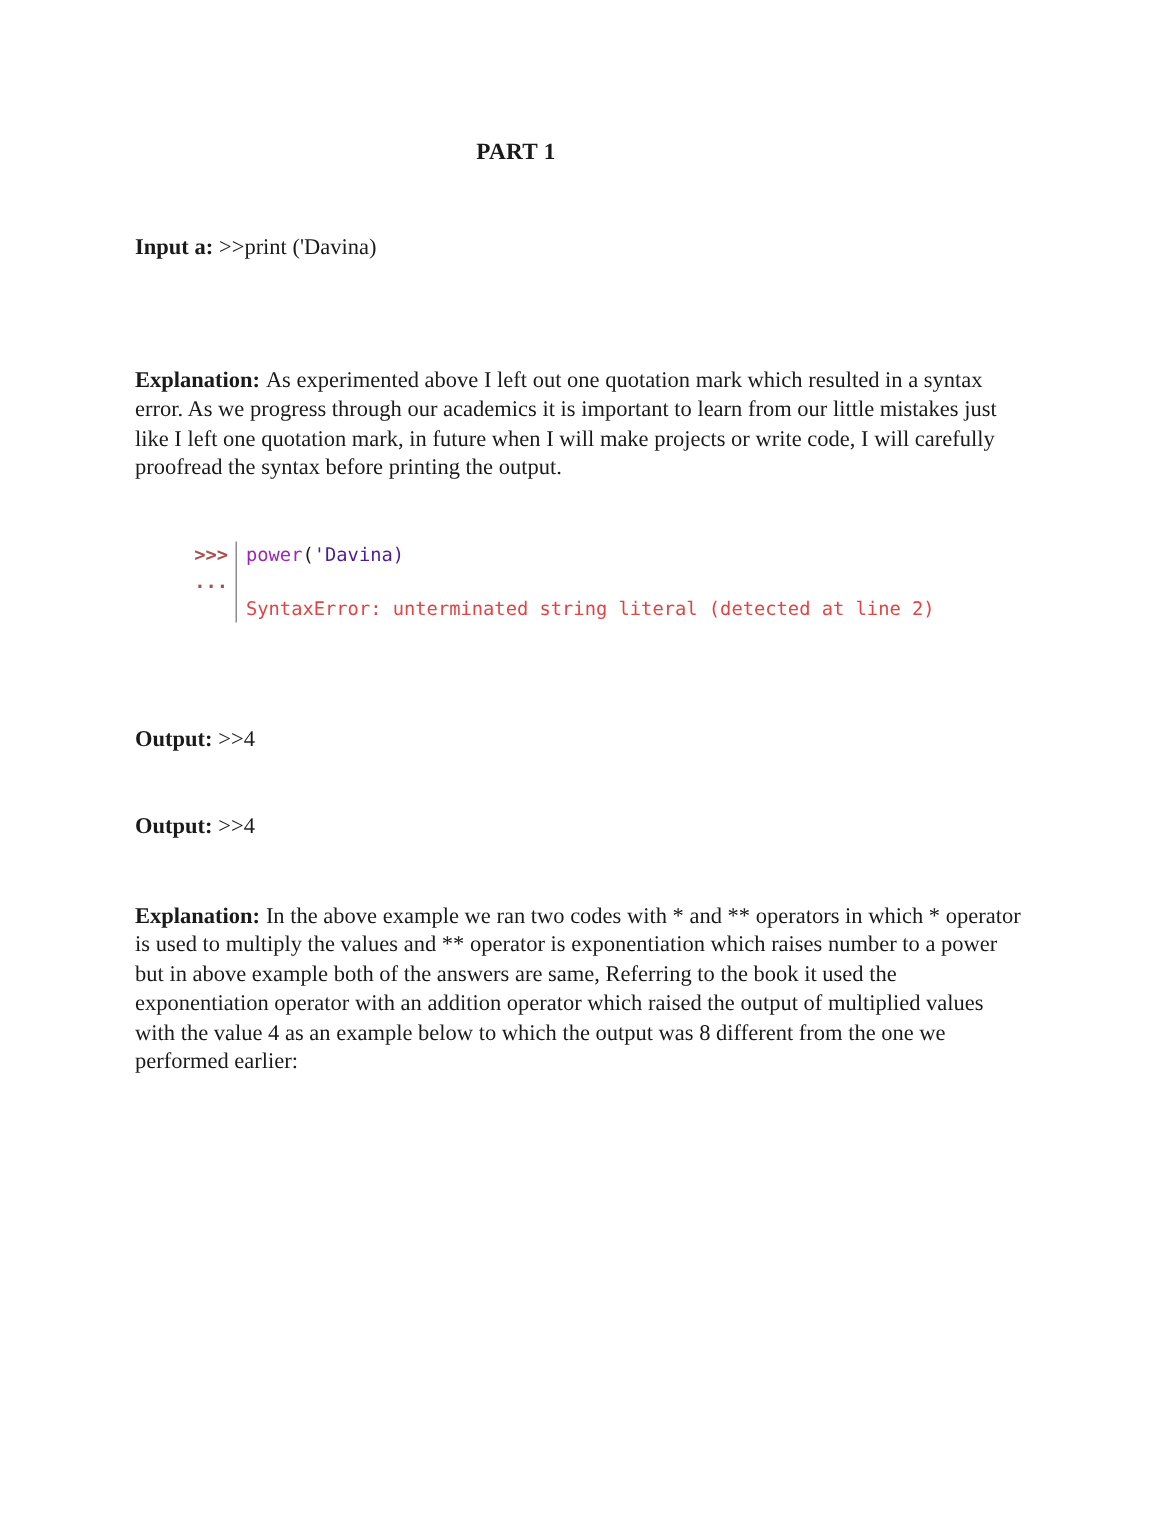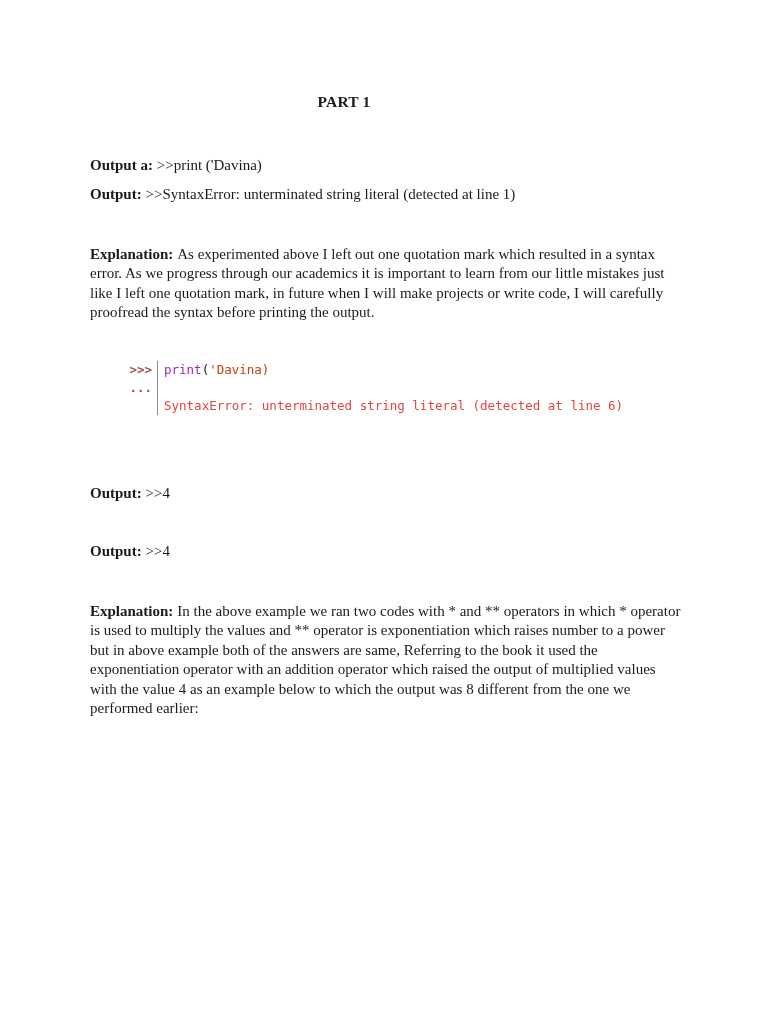--- a/index.html
+++ b/index.html
@@ -54,36 +54,35 @@
   .codecol { padding-left: 6px; }
   .prow, .crow { height: 18px; white-space: pre; }
 </style>
 </head>
 <body>
 
 <div class="page">
 
   <h1 class="title">PART 1</h1>
 
-  <p class="para" style="top:156px"><span class="lbl">Output a:</span><span>&gt;&gt;print ('Davina)</span></p>
+  <p class="para" style="top:156px"><span class="lbl">Input a:</span><span>&gt;&gt;print ('Davina)</span></p>
 
-  <p class="para" style="top:185px"><span class="lbl">Output:</span><span>&gt;&gt;SyntaxError: unterminated string literal (detected at line 1)</span></p>
 
   <p class="para" style="top:245px"><span class="lbl">Explanation:</span><span>As experimented above I left out one quotation mark which resulted in a syntax error. As we progress through our academics it is important to learn from our little mistakes just like I left one quotation mark, in future when I will make projects or write code, I will carefully proofread the syntax before printing the output.</span></p>
 
   <div class="codeshot">
     <div class="gutter">
       <div class="prow" style="color: rgb(168, 80, 80);">&gt;&gt;&gt;</div>
       <div class="prow" style="color: rgb(168, 80, 80);">...</div>
       <div class="prow"></div>
     </div>
     <div class="codecol">
-      <div class="crow"><span style="color: rgb(154, 40, 180);">print</span><span style="color: rgb(26, 26, 26);">(</span><span style="color: #c2410c;">'Davina)</span></div>
+      <div class="crow"><span style="color: rgb(154, 40, 180);">power</span><span style="color: rgb(26, 26, 26);">(</span><span style="color: #4c1d95;">'Davina)</span></div>
       <div class="crow"></div>
-      <div class="crow" style="color: rgb(224, 69, 69);">SyntaxError: unterminated string literal (detected at line 6)</div>
+      <div class="crow" style="color: rgb(224, 69, 69);">SyntaxError: unterminated string literal (detected at line 2)</div>
     </div>
   </div>
 
 
   <p class="para" style="top:484px"><span class="lbl">Output:</span><span>&gt;&gt;4</span></p>
 
 
   <p class="para" style="top:542px"><span class="lbl">Output:</span><span>&gt;&gt;4</span></p>
 
   <p class="para" style="top:602px"><span class="lbl">Explanation:</span><span>In the above example we ran two codes with * and ** operators in which * operator is used to multiply the values and ** operator is exponentiation which raises number to a power but in above example both of the answers are same, Referring to the book it used the exponentiation operator with an addition operator which raised the output of multiplied values with the value 4 as an example below to which the output was 8 different from the one we performed earlier:</span></p>

